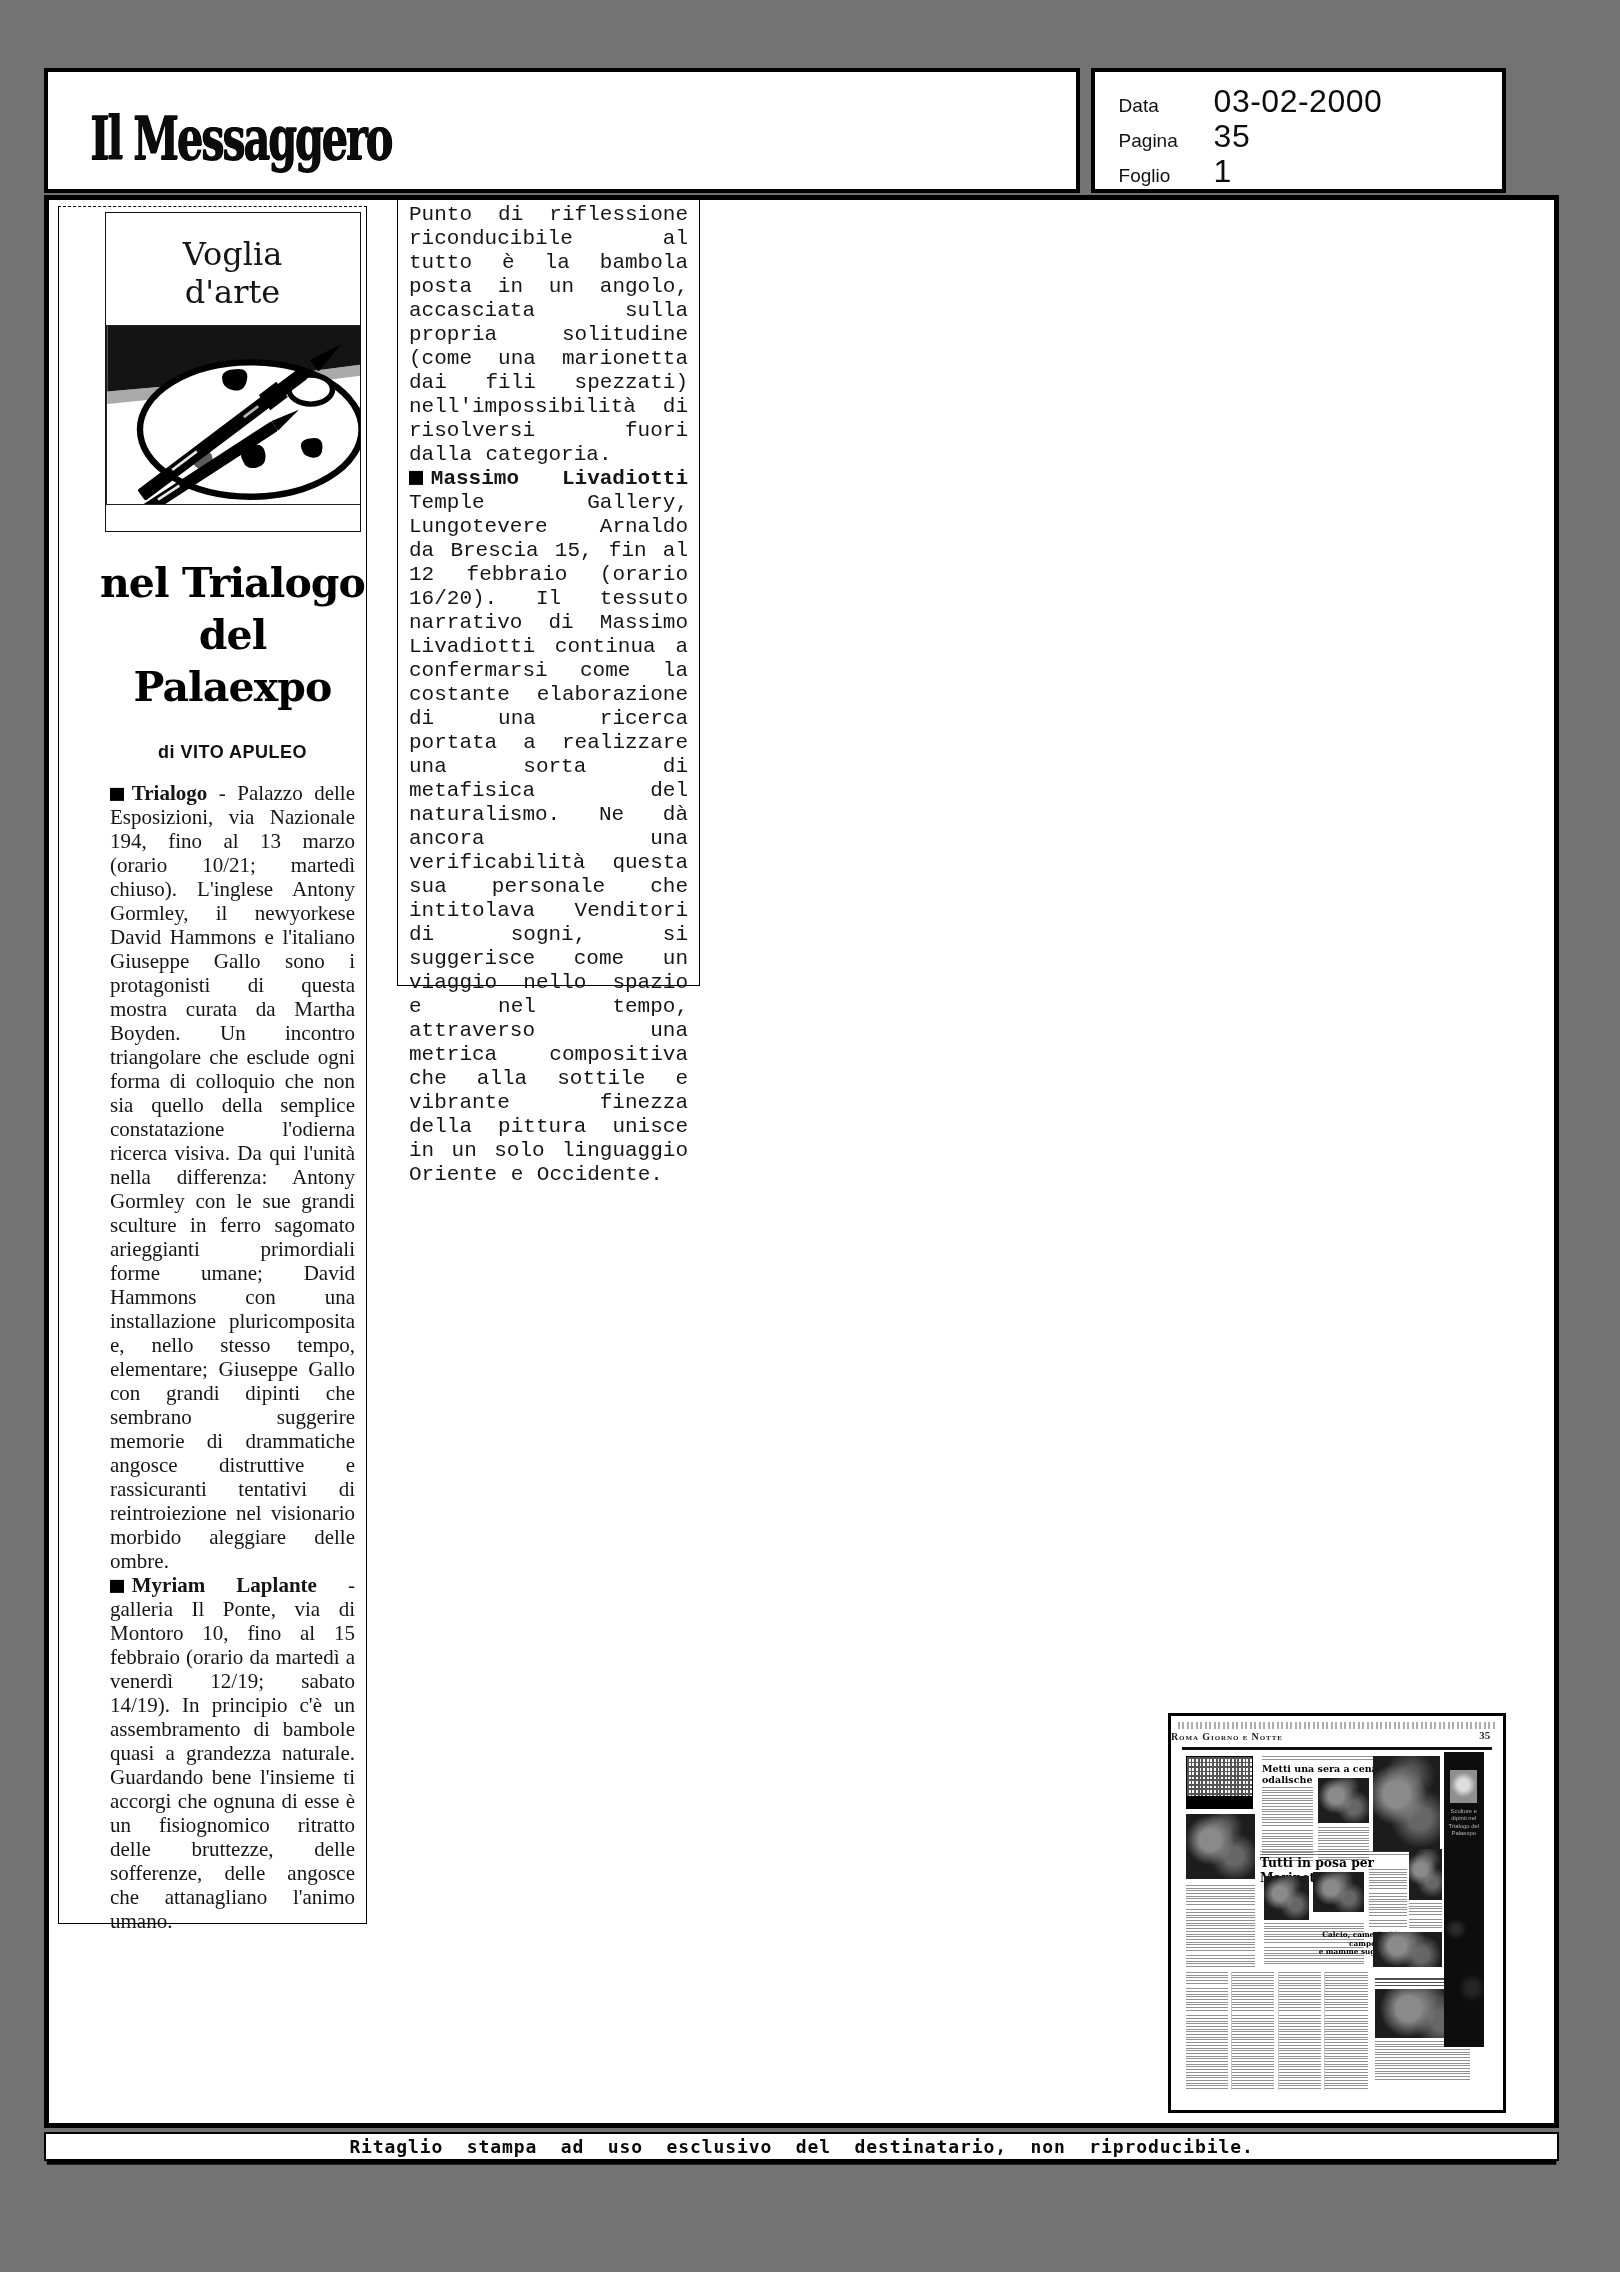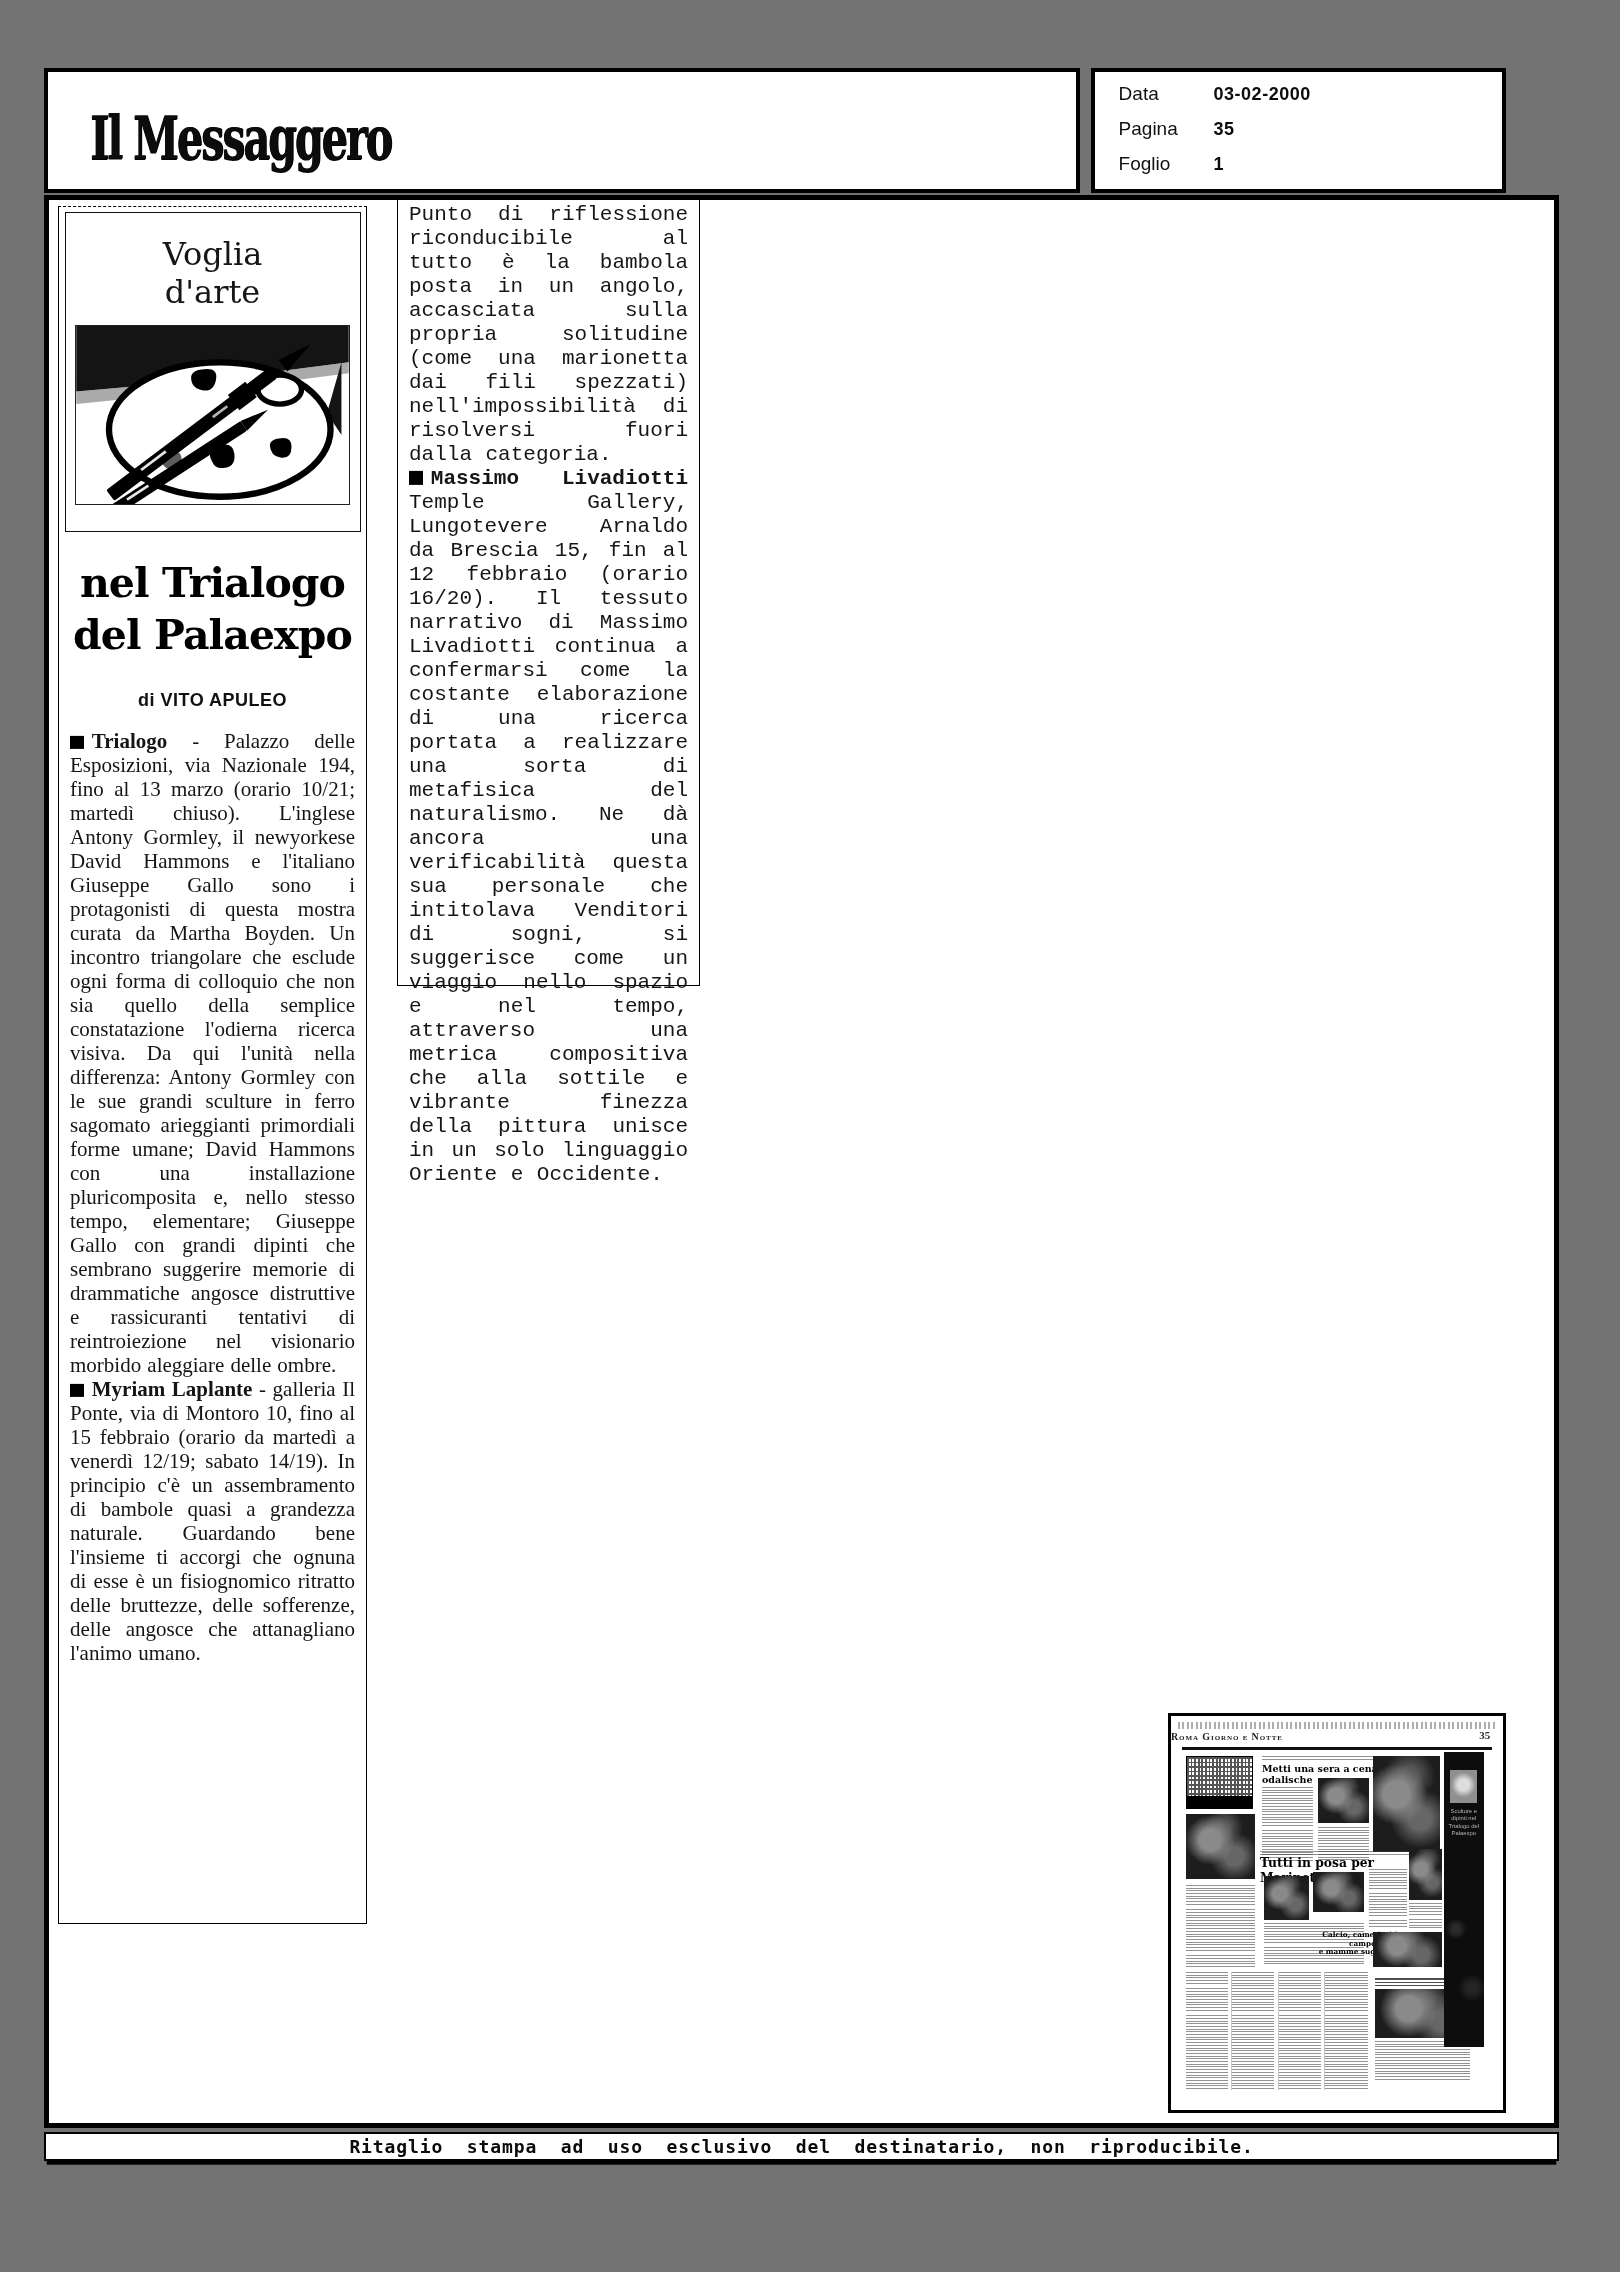--- a/index.html
+++ b/index.html
@@ -19,30 +19,30 @@
     letter-spacing:-2.7px; transform:scaleX(.78) scaleY(1.12); transform-origin:left top;
     text-shadow:0.9px 0 0 #000, 0 0.9px 0 #000;
   }
   .info-box {
     position:absolute; left:1091px; top:68px; width:415px; height:125px;
     border:4.5px solid #000; background:#fff; padding:11px 0 0 23.6px;
     font-family:"Liberation Sans", sans-serif;
   }
   .info-row { display:flex; align-items:baseline; height:35px; }
   .info-label { width:95px; font-size:19px; color:#111; }
-  .info-value { font-size:18px; font-weight:bold; letter-spacing:0.5px; }
+  .info-value { font-size:32px; font-weight:normal; letter-spacing:0.5px; }
   
   .main-box {
     position:absolute; left:44px; top:195px; width:1515px; height:1933px;
     border:5.5px solid #000; background:#fff;
   }
   
   .col1 {
     position:absolute; left:9px; top:6.4px; width:309px; height:1718px;
-    border:1.8px solid #000; border-top:1.8px dashed #000; background:#fff;
+    border:1.8px solid #000; border-top:1.8px dashed #000; background:#fff;padding-left:40px;
   }
   .voglia-box {
     margin:4.5px 5.5px 0 5.5px; height:320px; border:1.8px solid #111; overflow:hidden;
   }
   .voglia-title {
     margin-top:22px; text-align:center; font-family:"DejaVu Serif", serif;
     font-size:32px; line-height:38px; color:#161616;
   }
   .palette-wrap { margin:14.5px auto 0; width:275px; height:180px; border:0.9px solid #222; }
   

